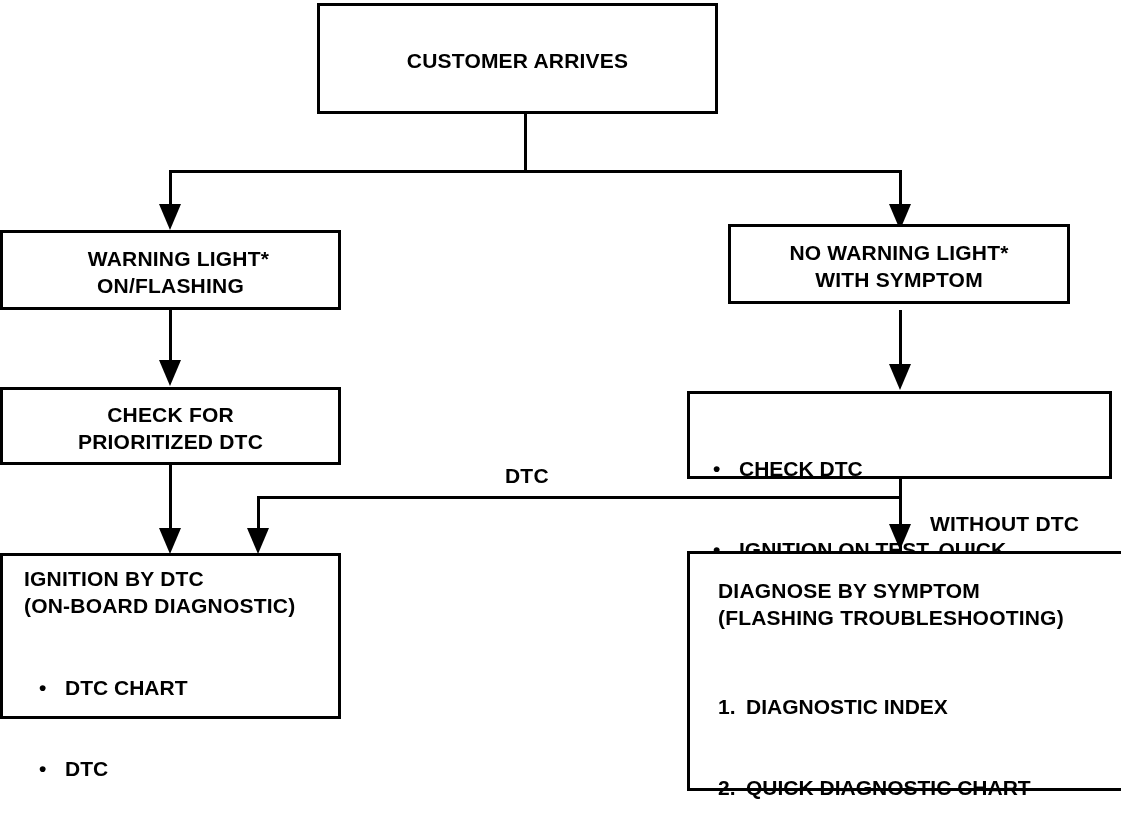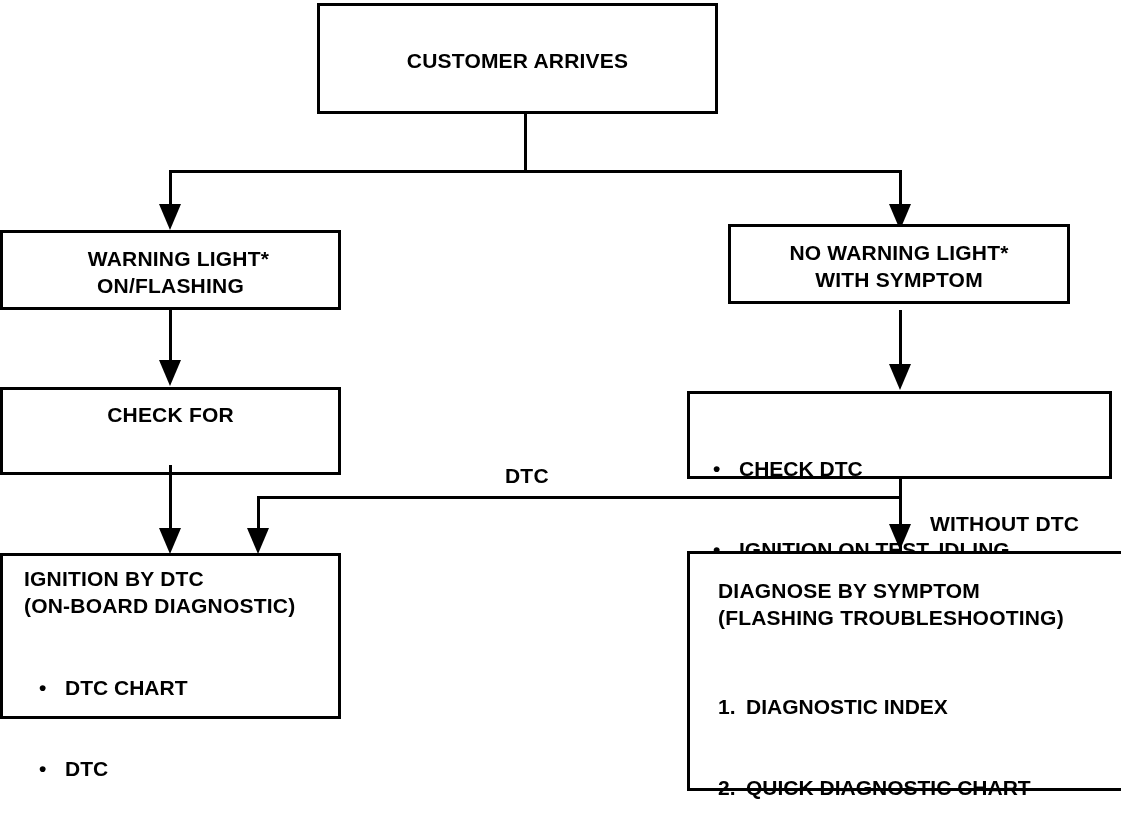--- a/index.html
+++ b/index.html
@@ -110,22 +110,23 @@
   <div class="arrowhead" style="left:889px; top:204px;"></div>
 
   <div class="box" style="left:0px; top:230px; width:341px; height:80px;">
     <div class="box-text center-text" style="left:8px; top:12px;">WARNING LIGHT*</div>
     <div class="box-text center-text" style="left:0; top:39px;">ON/FLASHING</div>
   </div>
 
   <div class="vline" style="left:169px; top:310px; height:52px;"></div>
   <div class="arrowhead" style="left:159px; top:360px;"></div>
 
-  <div class="box" style="left:0px; top:387px; width:341px; height:88px;">
+  <div class="box" style="left:0px; top:387px; width:341px; height:78px;">
     <div class="box-text center-text" style="left:0; top:11px;">CHECK FOR</div>
+    <div class="box-text center-text" style="left:0; top:38px;">PRIORITIZED DTC</div>
   </div>
 
   <div class="vline" style="left:169px; top:465px; height:65px;"></div>
   <div class="arrowhead" style="left:159px; top:528px;"></div>
 
   <div class="box" style="left:728px; top:224px; width:342px; height:80px;">
     <div class="box-text center-text" style="left:0; top:12px;">NO WARNING LIGHT*</div>
     <div class="box-text center-text" style="left:0; top:39px;">WITH SYMPTOM</div>
   </div>
 
@@ -133,21 +134,21 @@
   <div class="arrowhead" style="left:889px; top:364px;"></div>
 
   <div class="box" style="left:687px; top:391px; width:425px; height:88px;">
     <div class="list" style="left:23px; top:7px;">
       <div class="li">
         <span class="bullet">•</span>
         <span class="li-body">CHECK DTC</span>
       </div>
       <div class="li">
         <span class="bullet">•</span>
-        <span class="li-body">IGNITION ON TEST, IDLING</span>
+        <span class="li-body">IGNITION ON TEST, QUICK</span>
       </div>
       <div class="li">
         <span class="bullet"></span>
         <span class="li-body">TEST</span>
       </div>
     </div>
   </div>
 
   <div class="vline" style="left:899px; top:479px; height:73px;"></div>
   <div class="arrowhead" style="left:889px; top:524px;"></div>

